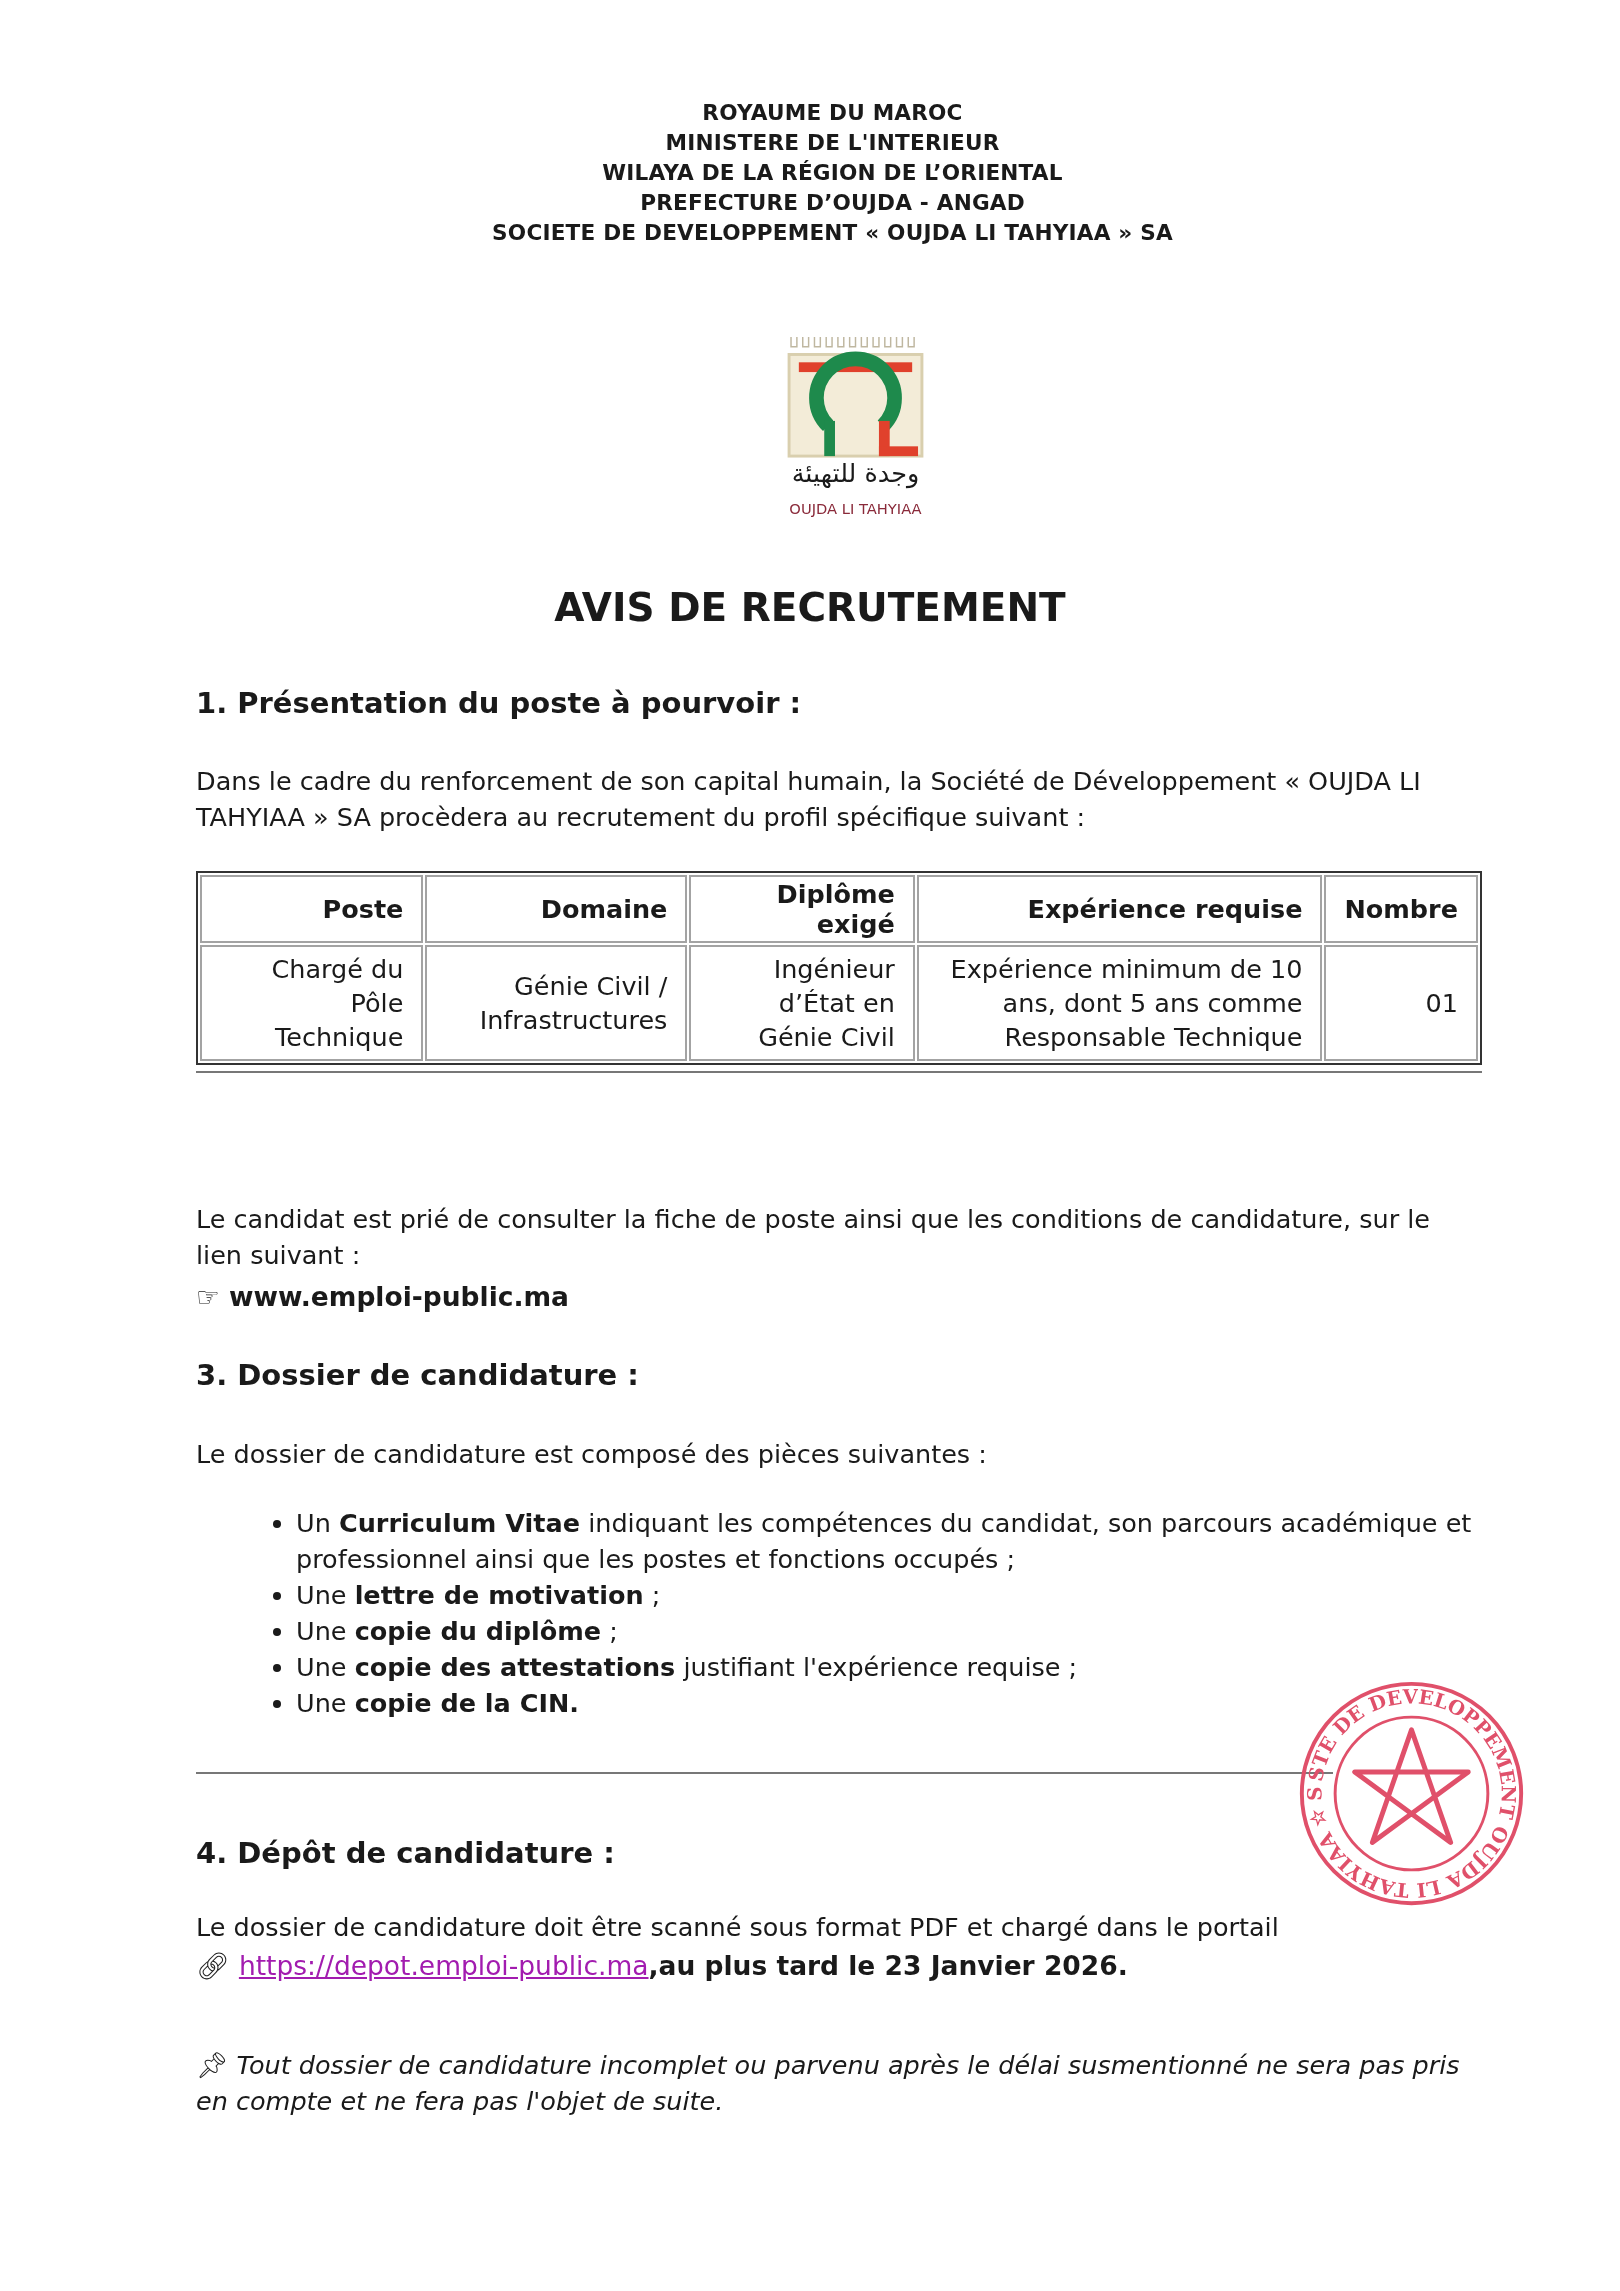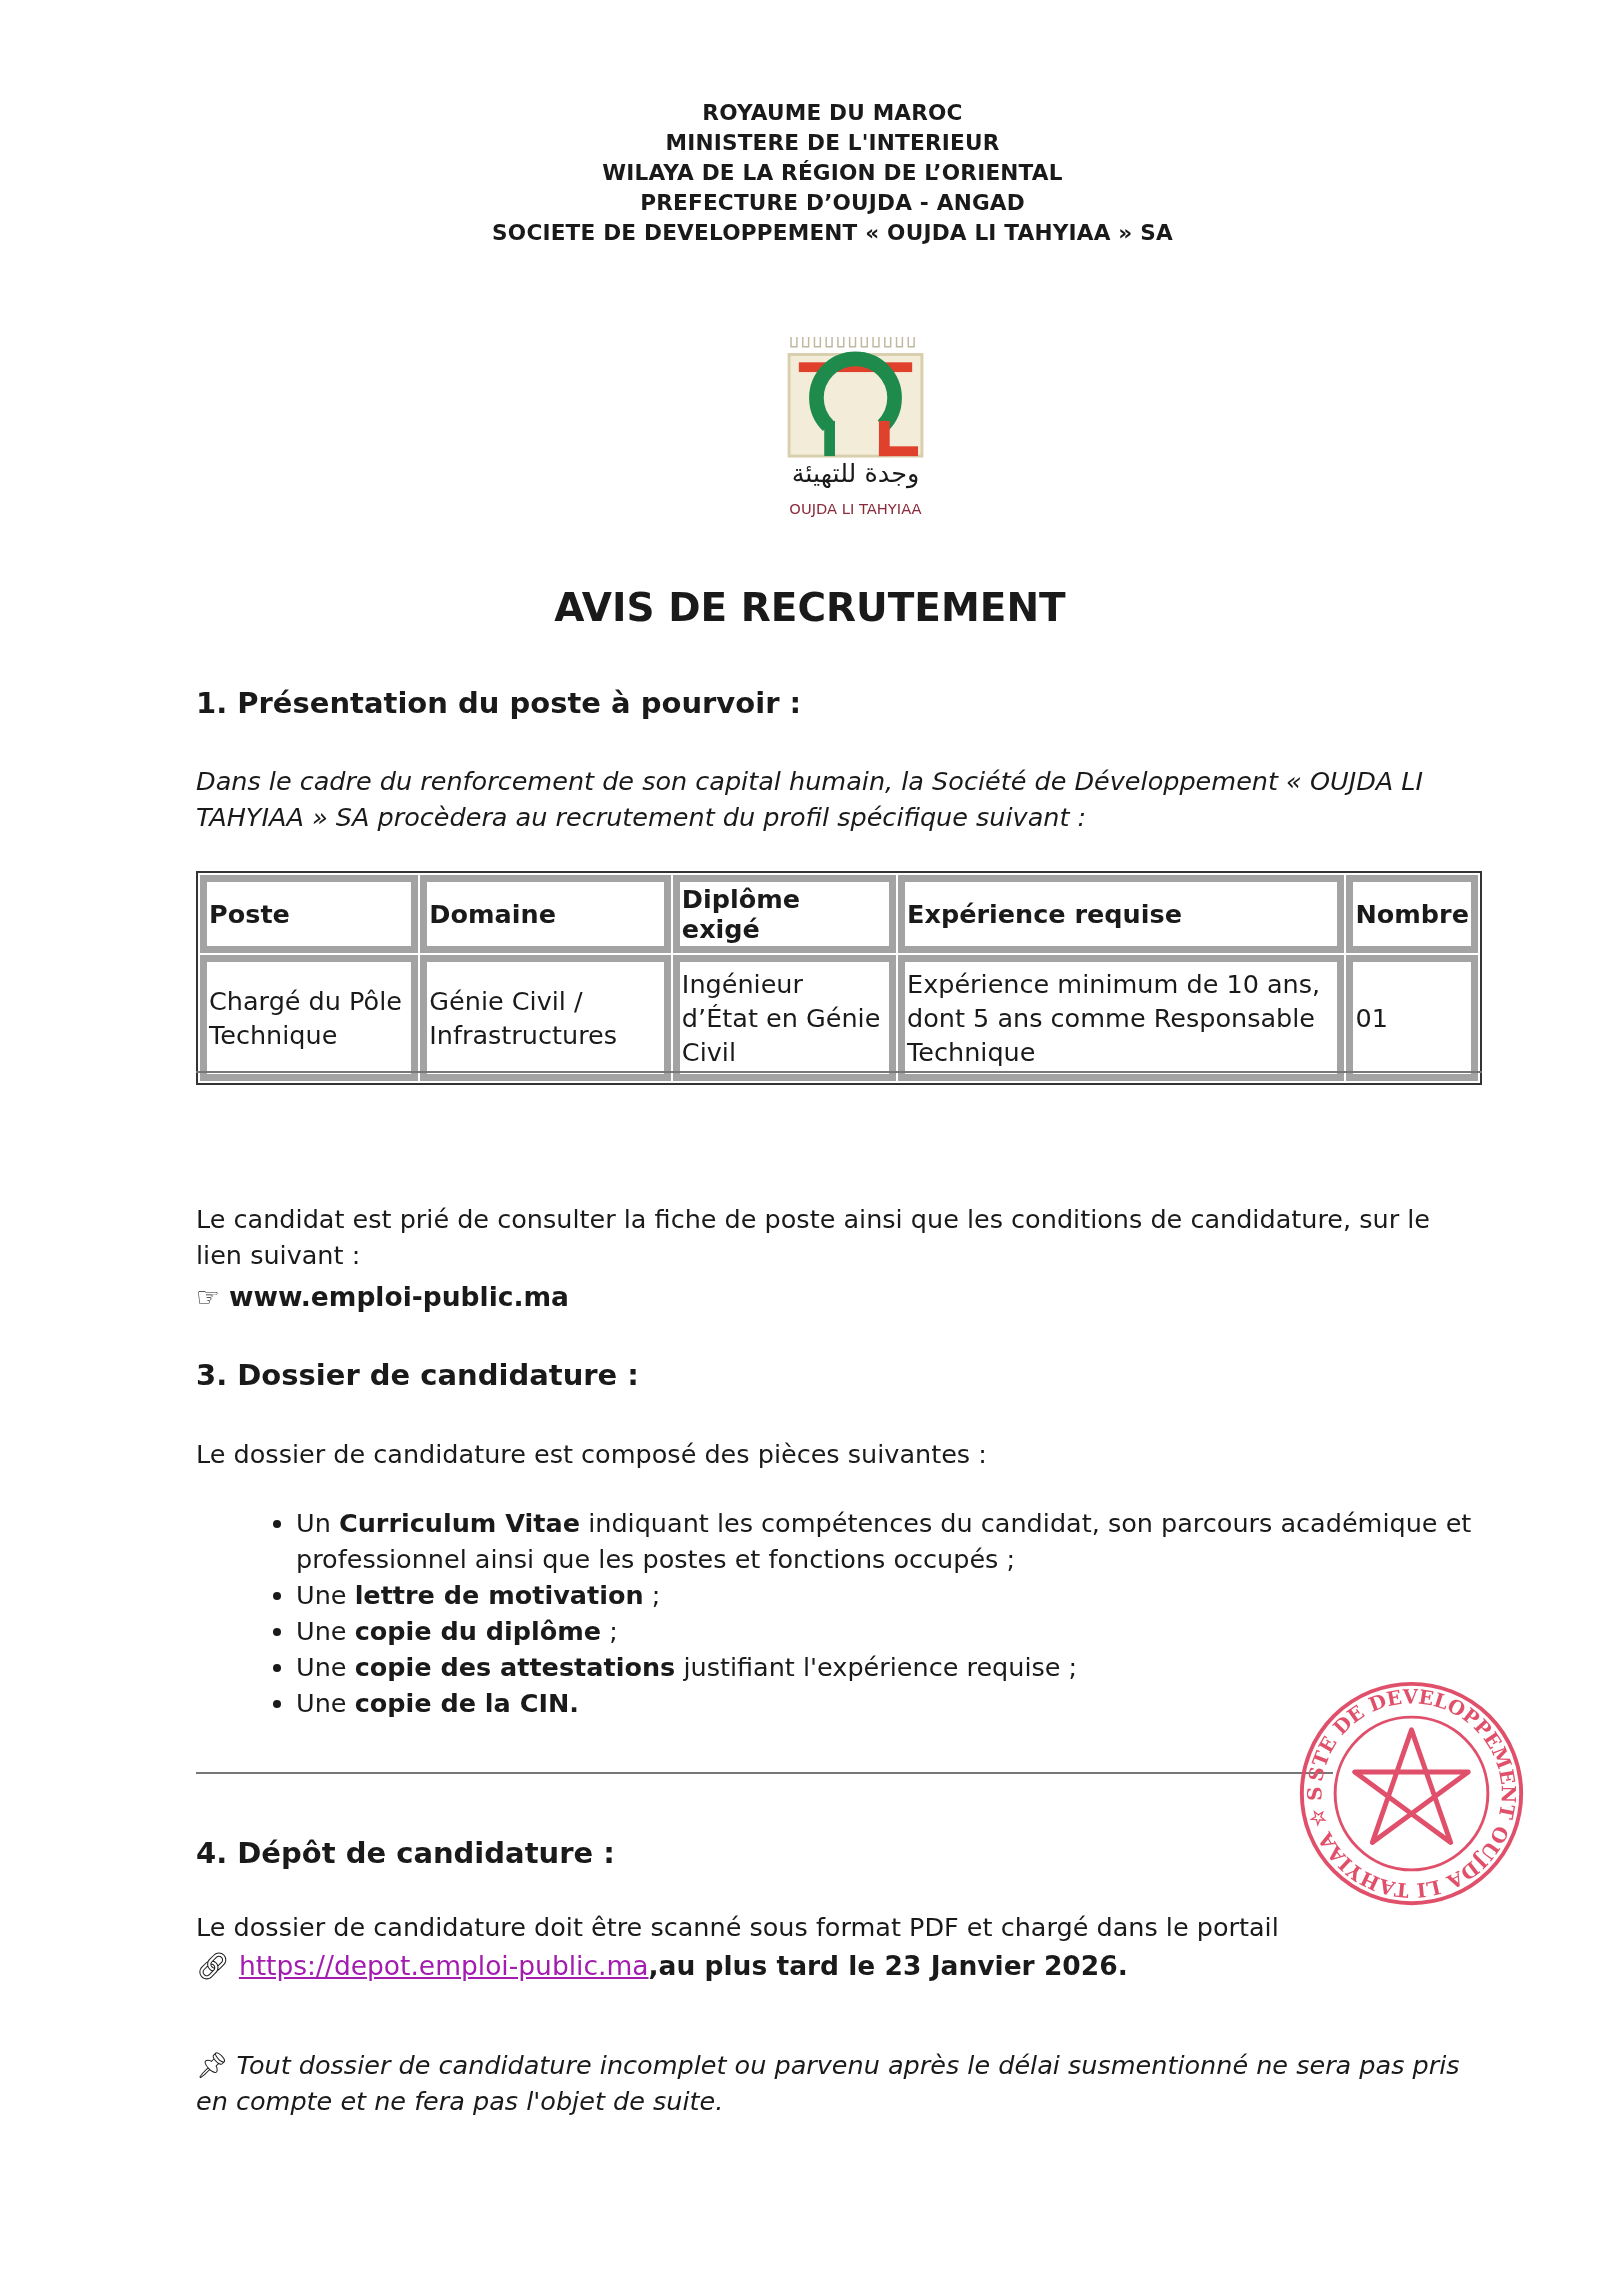--- a/index.html
+++ b/index.html
@@ -9,21 +9,21 @@
   .header { position:absolute; left:0; right:0; top:98px; text-align:center;
             font-weight:bold; font-size:21.6px; line-height:30px; letter-spacing:0.2px;padding-left:45px; }
   .logo { position:absolute; left:777px; top:333px; width:157px; height:196px; }
   .logo-ar { position:absolute; left:0; right:0; top:125px; text-align:center; font-size:25.5px; }
   .logo-en { position:absolute; left:0; right:0; top:167px; text-align:center; font-size:14.7px; color:#8a2a3a; }
   .title { position:absolute; left:0; right:0; top:585px; text-align:center; font-weight:bold; font-size:39px; }
   .h2 { position:absolute; left:196px; font-weight:bold; font-size:29px; }
   .p { position:absolute; left:196px; width:1284px; font-size:25.5px; line-height:36px; }
   table.jobs { position:absolute; left:196px; top:871px; width:1286px; border:2.9px double #333;
                border-collapse:separate; border-spacing:2.9px; font-size:25.5px; }
-  table.jobs td, table.jobs th { border:7px solid #a3a3a3; text-align:left; padding:2px 2px; }
+  table.jobs td, table.jobs th { border:2px solid #a3a3a3; text-align:right; padding:2px 18px; }
   table.jobs th { font-weight:bold; height:37px; }
   table.jobs td { height:108px; line-height:34px; }
   .rule { position:absolute; left:196px; width:1286px; border-top:2px solid #777; }
   .link-line { position:absolute; left:196px; font-size:26.5px; font-weight:bold; }
   ul.pieces { position:absolute; left:235px; top:1505px; width:1245px; margin:0; padding:0 0 0 61px;
               font-size:25.5px; line-height:36px; }
   ul.pieces li { margin:0; }
   .stamp { position:absolute; left:1294px; top:1676px; width:235px; height:235px; }
   .url { color:#a21caf; text-decoration:underline; font-weight:normal; }
   .italic { font-style:italic;margin-top:16px; }
@@ -53,21 +53,21 @@
       <rect x="104" y="90" width="11" height="36" fill="#e0412c"></rect>
       <rect x="104" y="116" width="40" height="10" fill="#e0412c"></rect>
     </svg>
     <div class="logo-ar">وجدة للتهيئة</div>
     <div class="logo-en">OUJDA LI TAHYIAA</div>
   </div>
 
   <div class="title">AVIS DE RECRUTEMENT</div>
 
   <div class="h2" style="top:686px;">1. Présentation du poste à pourvoir :</div>
-  <div class="p" style="top:763px;font-style:italic;">Dans le cadre du renforcement de son capital humain, la Société de Développement « OUJDA LI TAHYIAA » SA procèdera au recrutement du profil spécifique suivant :</div>
+  <div class="p" style="top:763px;">Dans le cadre du renforcement de son capital humain, la Société de Développement « OUJDA LI TAHYIAA » SA procèdera au recrutement du profil spécifique suivant :</div>
 
   <table class="jobs">
     <thead>
       <tr>
         <th style="width:201px;">Poste</th>
         <th style="width:233px;">Domaine</th>
         <th style="width:206px;">Diplôme exigé</th>
         <th style="width:431px;">Expérience requise</th>
         <th>Nombre</th>
       </tr>

